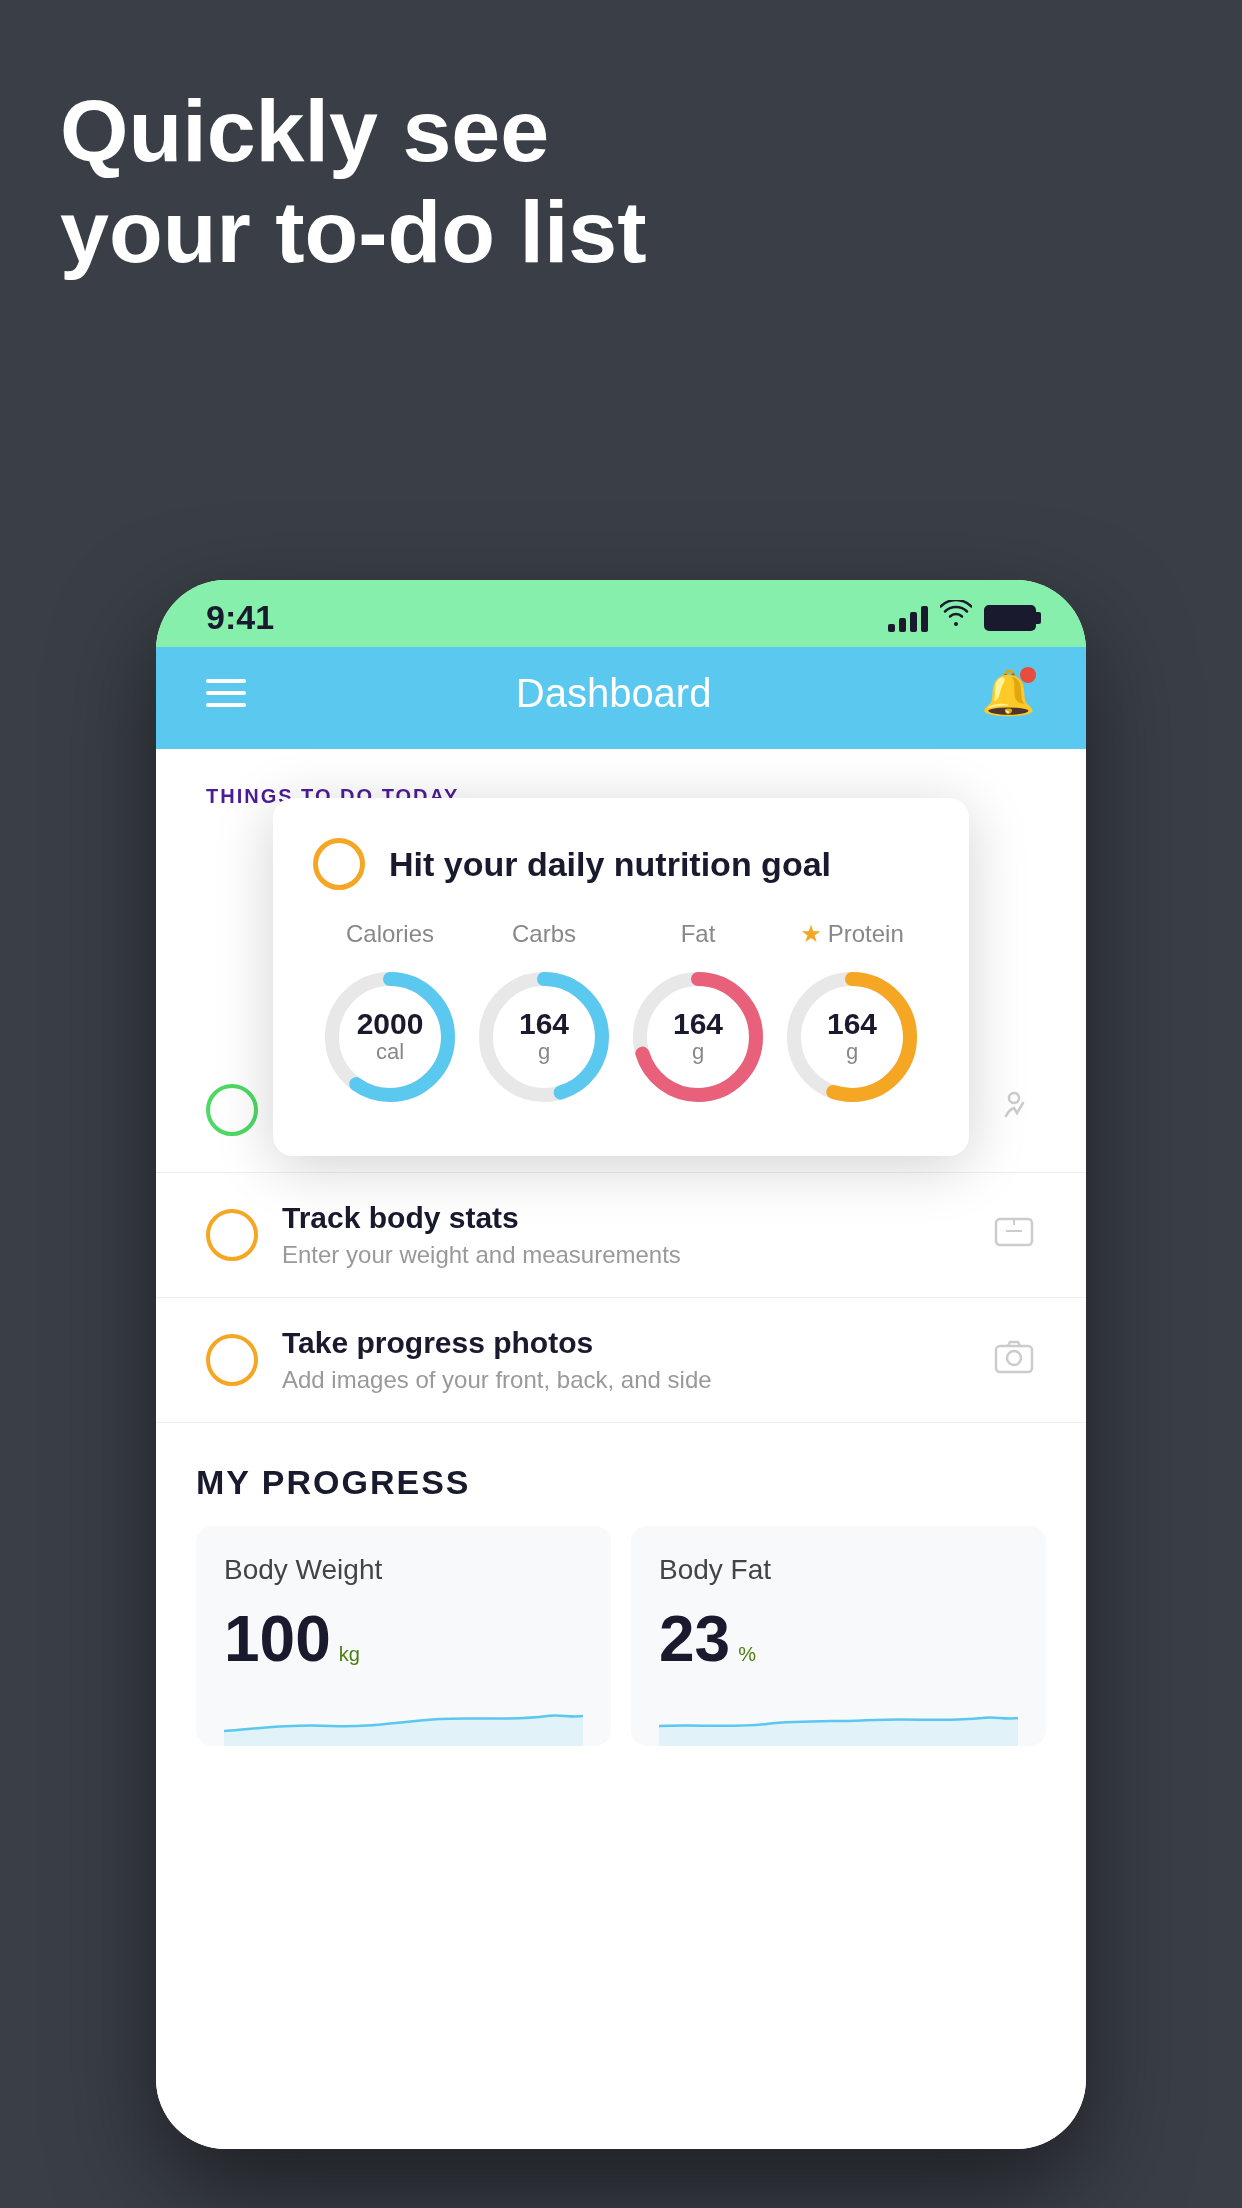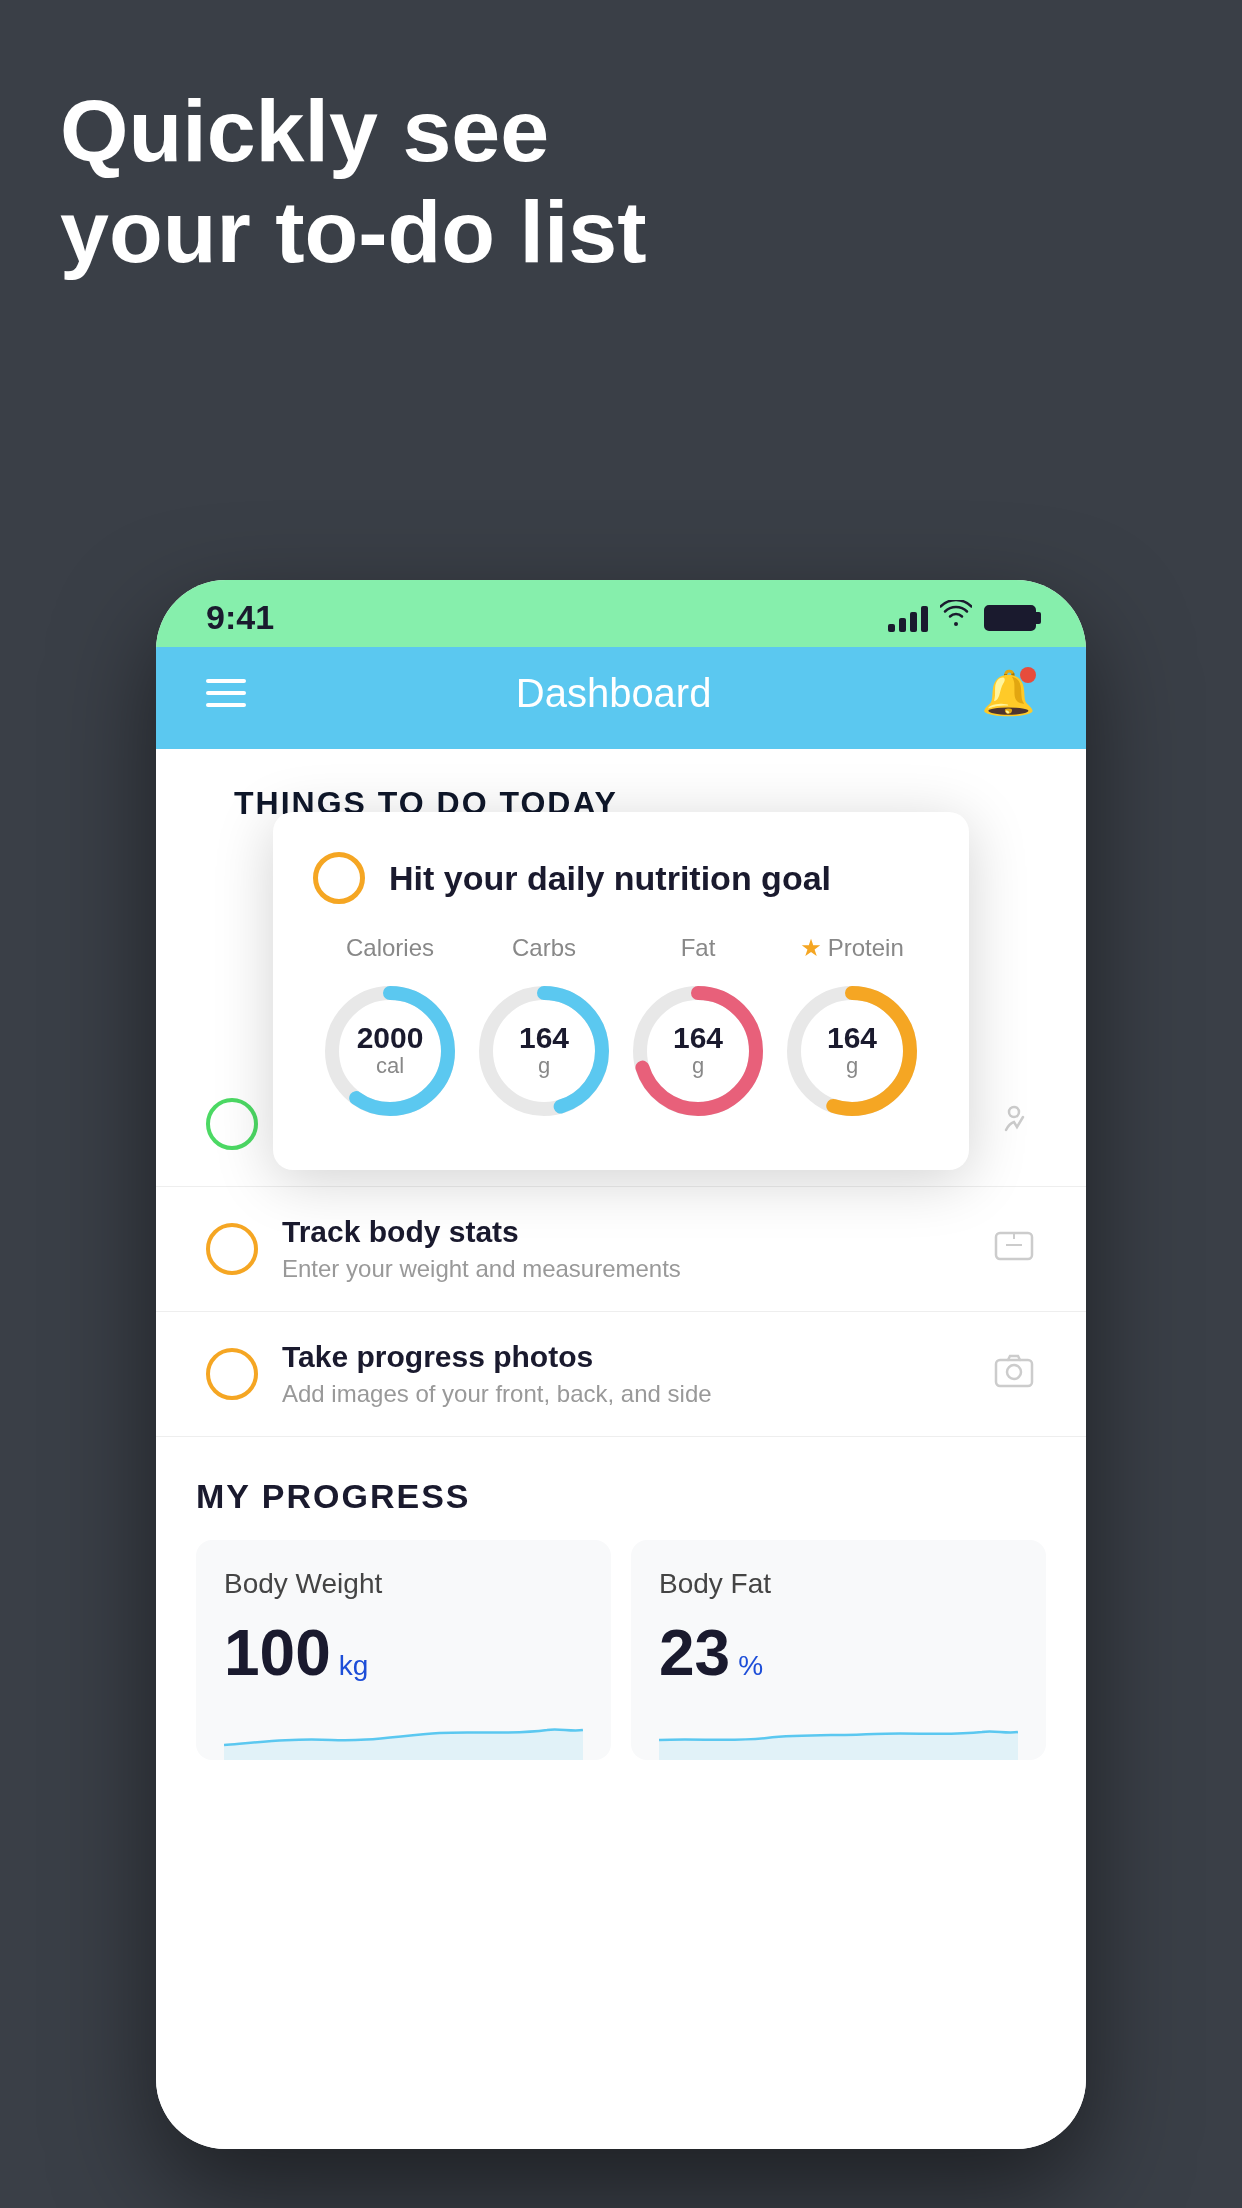--- a/index.html
+++ b/index.html
@@ -149,26 +149,25 @@
     
     .phone-content {
       background: white;
       min-height: 1400px;
       position: relative;
     }
 
     
     .section-header {
       padding: 36px 50px 20px;
-      font-size: 32px;
+      font-size: 20px;
       font-weight: 800;
       letter-spacing: 2px;
-      color: #0f172a;
+      color: #4c1d95;
       text-transform: uppercase;
-      margin-left: 28px;
     }
 
     
     .nutrition-card {
       position: absolute;
       top: -30px;
       left: 50%;
       transform: translateX(-50%);
       width: 696px;
       background: white;
@@ -360,22 +359,22 @@
       margin-bottom: 10px;
     }
 
     .progress-value {
       font-size: 64px;
       font-weight: 700;
       color: #1a1a2e;
     }
 
     .progress-unit {
-      font-size: 28px;
-      color: #1d4ed8;
+      font-size: 20px;
+      color: #4d7c0f;
     }
 
     .sparkline {
       width: 100%;
       height: 60px;
       display: block;
     }
 
   </style>
 </head>

